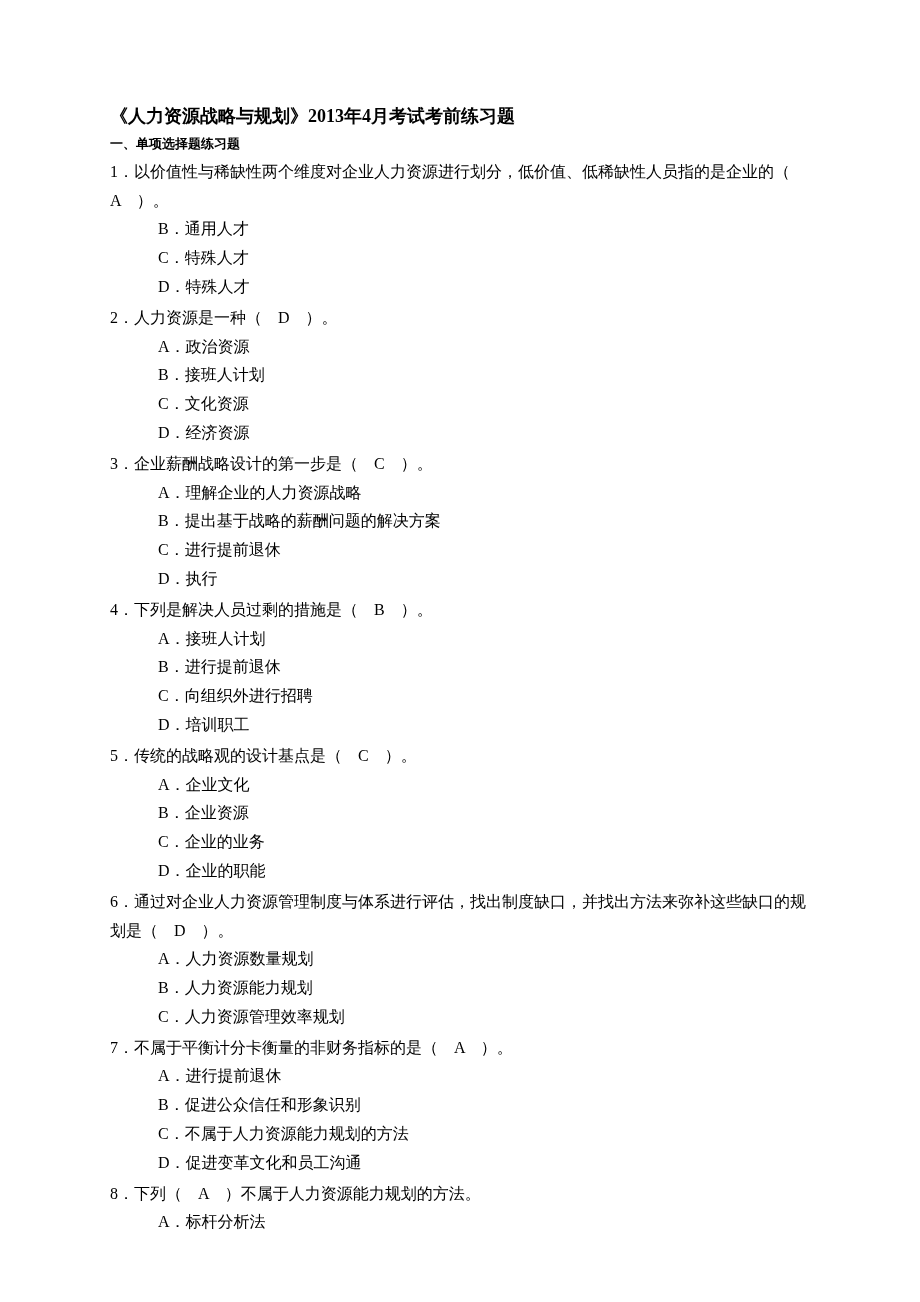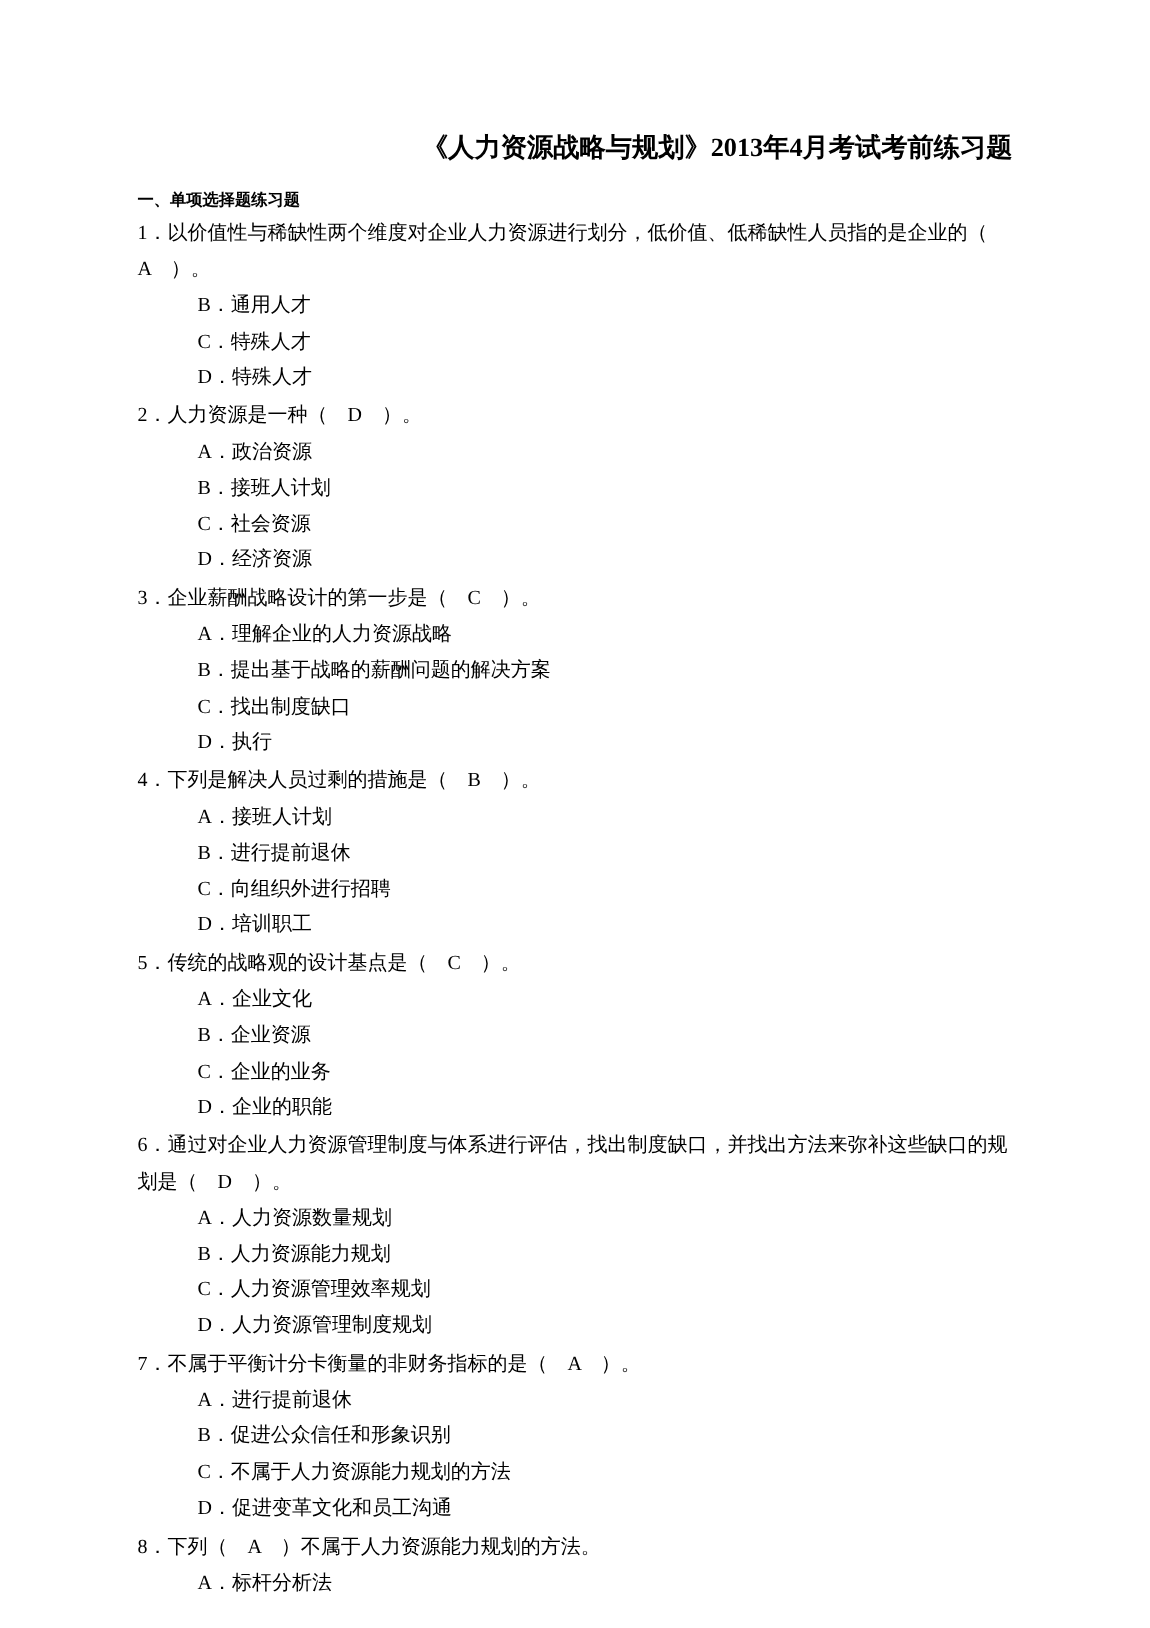--- a/index.html
+++ b/index.html
@@ -10,24 +10,24 @@
     body {
       font-family: "SimSun", "宋体", serif;
       font-size: 16px;
       line-height: 1.8;
       color: #000;
       background: #fff;
       padding: 100px 110px 60px 110px;
       width: 920px;
     }
     .title {
-      text-align: right;
-      font-size: 21px;
+      text-align: left;
+      font-size: 18px;
       font-weight: bold;
-      margin-bottom: 10px;
+      margin-bottom: 0;
     }
     .section-header {
       font-size: 13px;
       font-weight: bold;
       margin-bottom: 2px;
     }
     .question {
       margin-bottom: 2px;
     }
     .question-text {
@@ -53,31 +53,31 @@
     <span class="option">C．特殊人才</span>
     <span class="option">D．特殊人才</span>
   </div>
 </div>
 
 <div class="question">
   <div class="question-text">2．人力资源是一种（　D　）。</div>
   <div class="options">
     <span class="option">A．政治资源</span>
     <span class="option">B．接班人计划</span>
-    <span class="option">C．社会资源</span>
+    <span class="option">C．文化资源</span>
     <span class="option">D．经济资源</span>
   </div>
 </div>
 
 <div class="question">
   <div class="question-text">3．企业薪酬战略设计的第一步是（　C　）。</div>
   <div class="options">
     <span class="option">A．理解企业的人力资源战略</span>
     <span class="option">B．提出基于战略的薪酬问题的解决方案</span>
-    <span class="option">C．找出制度缺口</span>
+    <span class="option">C．进行提前退休</span>
     <span class="option">D．执行</span>
   </div>
 </div>
 
 <div class="question">
   <div class="question-text">4．下列是解决人员过剩的措施是（　B　）。</div>
   <div class="options">
     <span class="option">A．接班人计划</span>
     <span class="option">B．进行提前退休</span>
     <span class="option">C．向组织外进行招聘</span>
@@ -94,21 +94,20 @@
     <span class="option">D．企业的职能</span>
   </div>
 </div>
 
 <div class="question">
   <div class="question-text">6．通过对企业人力资源管理制度与体系进行评估，找出制度缺口，并找出方法来弥补这些缺口的规划是（　D　）。</div>
   <div class="options">
     <span class="option">A．人力资源数量规划</span>
     <span class="option">B．人力资源能力规划</span>
     <span class="option">C．人力资源管理效率规划</span>
-    <span class="option">D．人力资源管理制度规划</span>
   </div>
 </div>
 
 <div class="question">
   <div class="question-text">7．不属于平衡计分卡衡量的非财务指标的是（　A　）。</div>
   <div class="options">
     <span class="option">A．进行提前退休</span>
     <span class="option">B．促进公众信任和形象识别</span>
     <span class="option">C．不属于人力资源能力规划的方法</span>
     <span class="option">D．促进变革文化和员工沟通</span>

